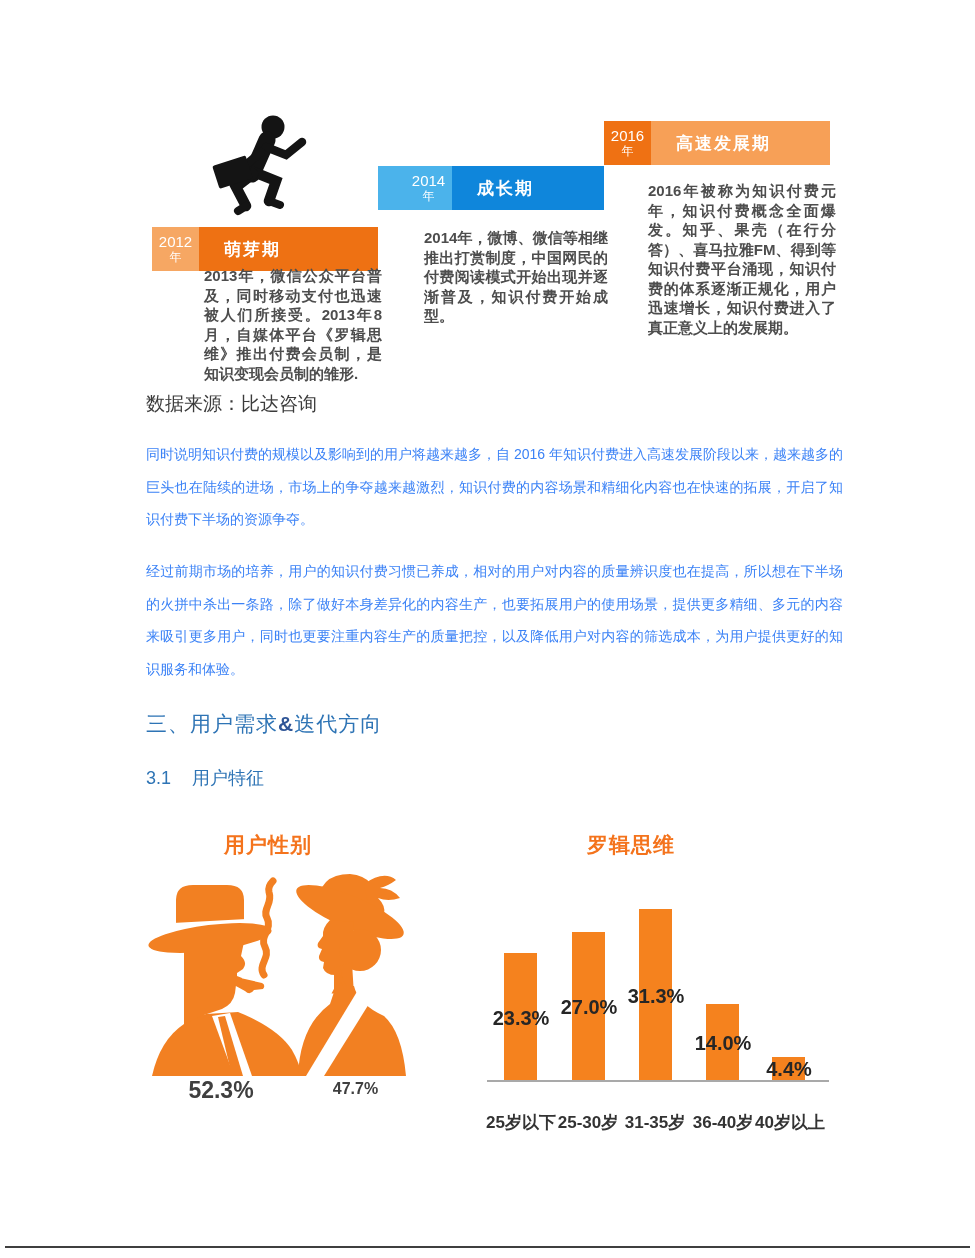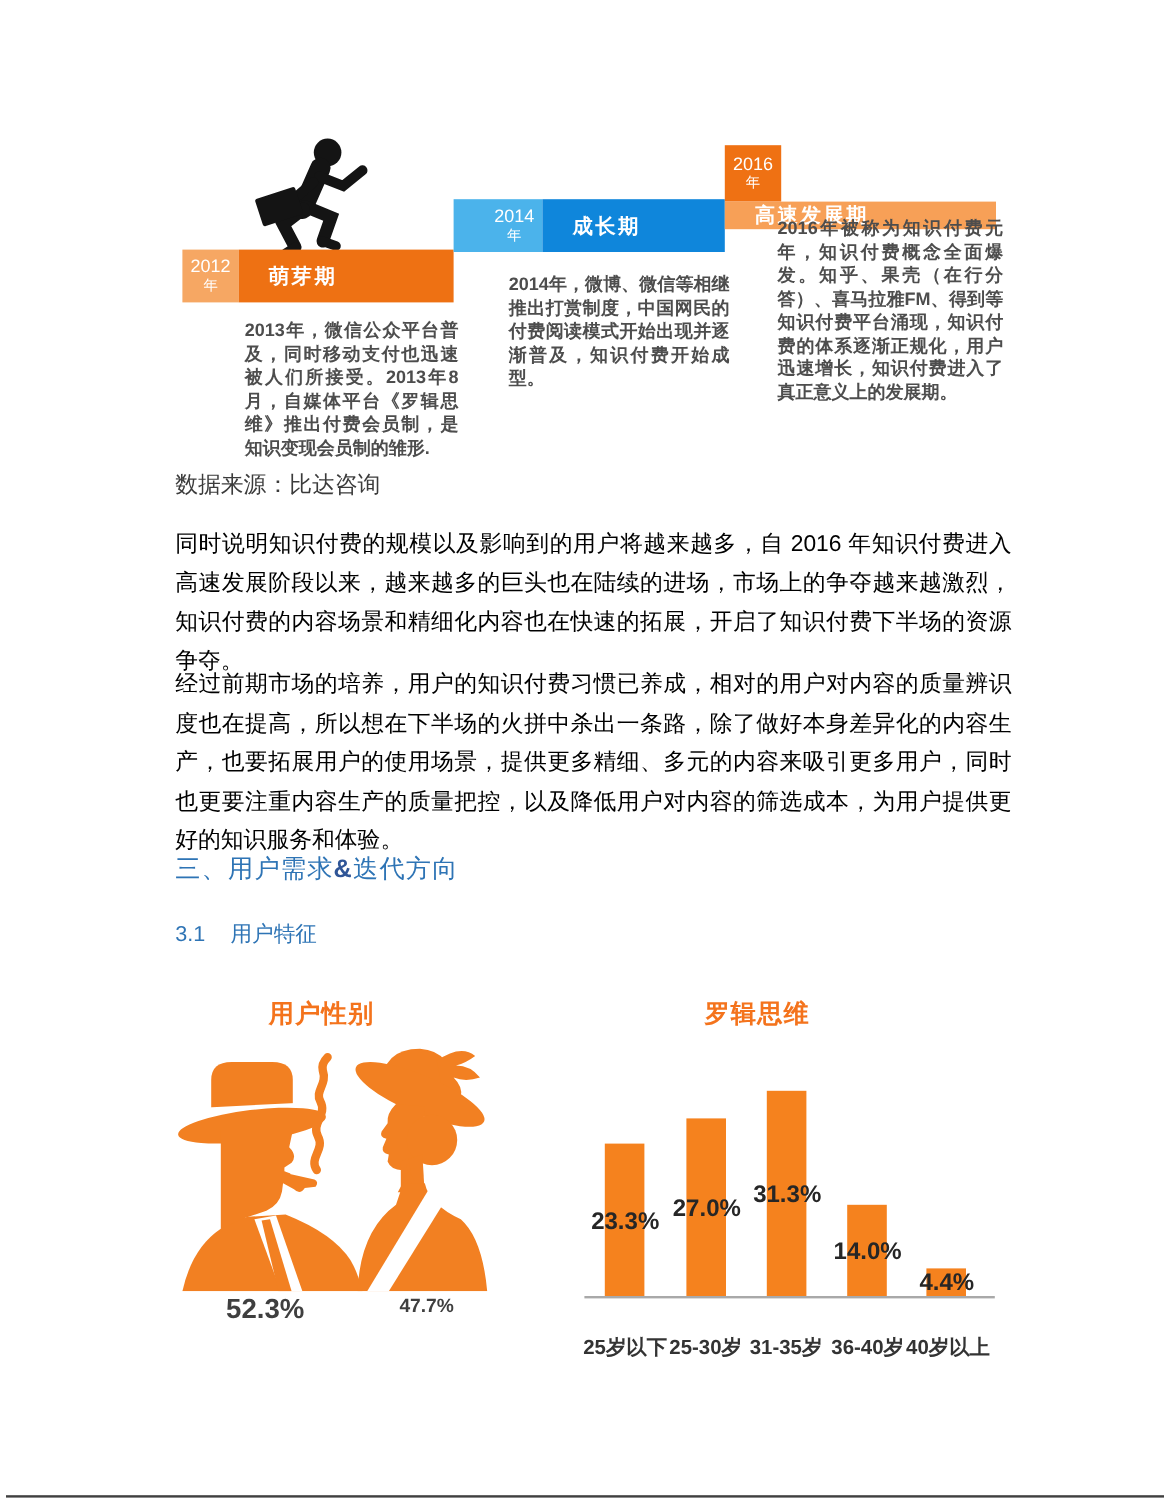--- a/index.html
+++ b/index.html
@@ -9,23 +9,23 @@
     height: 1258px;
     background: #ffffff;
     font-family: "Liberation Sans", sans-serif;
     overflow: hidden;
   }
 
   
   .runner { position: absolute; left: 210px; top: 114px; width: 100px; height: 104px; }
 
   .stage { position: absolute; display: flex; height: 44px; width: 226px; }
-  .stage-2012 { left: 152px; top: 208px; }
+  .stage-2012 { left: 152px; top: 227px; }
   .stage-2014 { left: 378px; top: 166px; }
-  .stage-2016 { left: 604px; top: 121px; flex-direction: column; }
+  .stage-2016 { left: 604px; top: 121px; }
 
   .year-box {
     width: 47px; flex: 0 0 47px;
     display: flex; flex-direction: column; align-items: center; justify-content: center;
     color: #fff; line-height: 1.1;
   }
   .year-num { font-size: 15px; }
   .year-suffix { font-size: 12px; }
   .stage-main {
     flex: 1; display: flex; align-items: center;
@@ -44,21 +44,21 @@
     line-height: 19.5px; text-align: justify;
   }
   .desc-2012 { left: 204px; top: 266px; width: 178px; }
   .desc-2014 { left: 424px; top: 228px; width: 184px; }
   .desc-2016 { left: 648px; top: 181px; width: 188px; }
 
   
   .source-note { position: absolute; left: 146px; top: 391px; font-size: 19px; color: #3B3B3B; }
   .para {
     position: absolute; left: 146px; width: 697px;
-    font-size: 19px; line-height: 32.5px; color: #000000; text-align: justify;
+    font-size: 14px; line-height: 32.5px; color: #3b82f6; text-align: justify;
   }
   .para-1 { top: 438px; }
   .para-2 { top: 555px; }
 
   .section-heading {
     position: absolute; left: 146px; top: 710px;
     font-size: 21px; color: #2E74B5; letter-spacing: 1px;
   }
   .section-heading .amp { font-weight: bold; color: #2F5597; }
   .subsection-heading { position: absolute; left: 146px; top: 766px; font-size: 18px; color: #2E74B5; }

